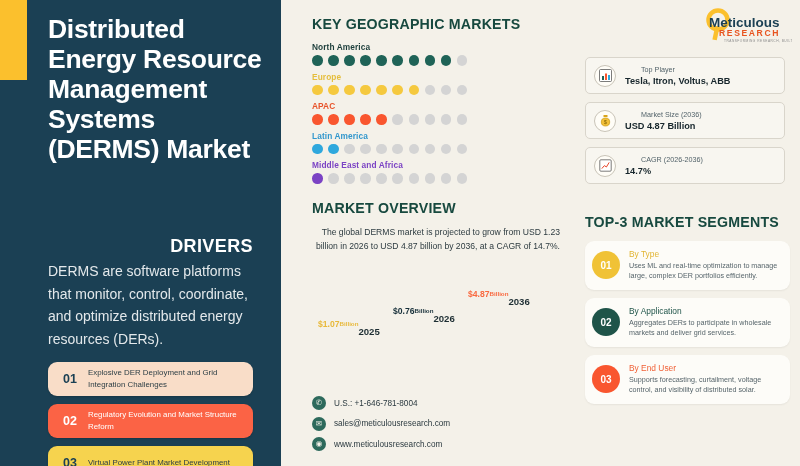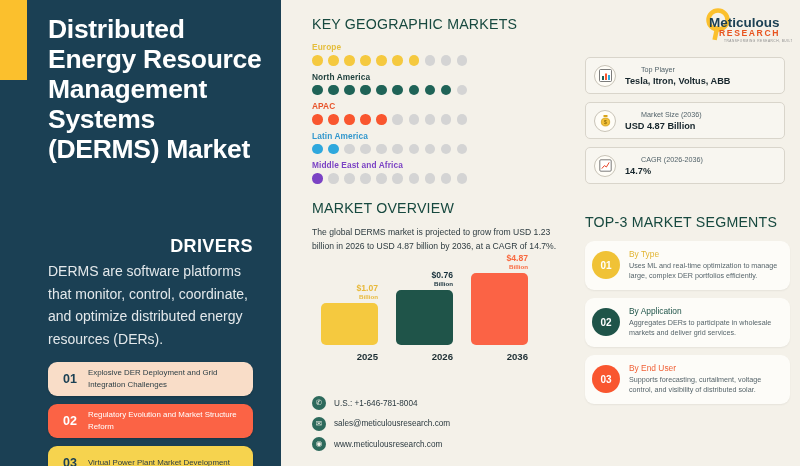--- a/index.html
+++ b/index.html
@@ -94,21 +94,21 @@
 
   
   .right-area {
     position: relative;
     width: 519px; height: 466px;
     flex: 0 0 519px;
   }
 
   .section-title {
     font-size: 14.2px;
-    font-weight: normal;
+    font-weight: bold;
     color: #17493f;
     letter-spacing: 0.2px;
   }
 
   
   .geo-block { position: absolute; left: 31px; top: 16px; width: 270px; }
   .geo-rows { margin-top: 10px; }
   .geo-row { margin-bottom: 6px; }
   .geo-label {
     font-size: 8.3px;
@@ -120,29 +120,30 @@
   .dot { width: 10.5px; height: 10.5px; border-radius: 50%; background: #d4d4d4; }
 
   
   .mo-block { position: absolute; left: 31px; top: 200px; width: 272px; }
   .mo-desc {
     margin-top: 9px;
     font-size: 8.6px;
     line-height: 1.66;
     color: #2d3b40;
     width: 248px;
+    text-align: right;
   }
 
   .chart { position: relative; margin-top: 10px; height: 98px; width: 230px; }
   .bar-group {
     position: absolute;
     bottom: 0;
     display: flex;
-    flex-direction: column;
-    align-items: flex-end;
+    flex-direction: row;
+    align-items: flex-start;
     width: 60px;
   }
   .bar-val {
     font-size: 8.6px;
     font-weight: bold;
     line-height: 1.05;
     text-align: center;
   }
   .bar-unit {
     font-size: 6.2px;
@@ -273,54 +274,54 @@
         <rect x="20" y="18" width="4.5" height="14" fill="#fbc02d" transform="rotate(12 22 24)"></rect>
         <text x="15" y="19" font-family="Liberation Sans, sans-serif" font-size="13.5" font-weight="bold" fill="#1b4054">Meticulous</text>
         <text x="25" y="28" font-family="Liberation Sans, sans-serif" font-size="8.6" font-weight="bold" letter-spacing="1.6" fill="#e8541f">RESEARCH</text>
         <text x="30" y="34" font-family="Liberation Sans, sans-serif" font-size="3.2" letter-spacing="0.5" fill="#8a8a8a">TRANSFORMING RESEARCH, BUILT 2015</text>
       </svg>
     </div>
 
     <div class="geo-block">
       <div class="section-title">KEY GEOGRAPHIC MARKETS</div>
       <div class="geo-rows">
-
-        <div class="geo-row">
-          <div class="geo-label" style="color:#e5be3c">Europe</div>
-          <div class="dots">
-            <span class="dot" style="background:#f5c93f"></span>
-              <span class="dot" style="background:#f5c93f"></span>
-            <span class="dot" style="background:#f5c93f"></span>
-              <span class="dot" style="background:#f5c93f"></span>
-            <span class="dot" style="background:#f5c93f"></span>
-              <span class="dot" style="background:#f5c93f"></span>
-            <span class="dot" style="background:#f5c93f"></span>
-              <span class="dot"></span>
-            <span class="dot"></span>
-              <span class="dot"></span>
-          </div>
-        </div>
 
         <div class="geo-row">
           <div class="geo-label" style="color:#1b3d3a">North America</div>
           <div class="dots">
             <span class="dot" style="background:#1f6357"></span>
               <span class="dot" style="background:#1f6357"></span>
             <span class="dot" style="background:#1f6357"></span>
               <span class="dot" style="background:#1f6357"></span>
             <span class="dot" style="background:#1f6357"></span>
               <span class="dot" style="background:#1f6357"></span>
             <span class="dot" style="background:#1f6357"></span>
               <span class="dot" style="background:#1f6357"></span>
             <span class="dot" style="background:#1f6357"></span>
               <span class="dot"></span>
           </div>
         </div>
 
         <div class="geo-row">
+          <div class="geo-label" style="color:#e5be3c">Europe</div>
+          <div class="dots">
+            <span class="dot" style="background:#f5c93f"></span>
+              <span class="dot" style="background:#f5c93f"></span>
+            <span class="dot" style="background:#f5c93f"></span>
+              <span class="dot" style="background:#f5c93f"></span>
+            <span class="dot" style="background:#f5c93f"></span>
+              <span class="dot" style="background:#f5c93f"></span>
+            <span class="dot" style="background:#f5c93f"></span>
+              <span class="dot"></span>
+            <span class="dot"></span>
+              <span class="dot"></span>
+          </div>
+        </div>
+
+        <div class="geo-row">
           <div class="geo-label" style="color:#e8542b">APAC</div>
           <div class="dots">
             <span class="dot" style="background:#f9562f"></span>
               <span class="dot" style="background:#f9562f"></span>
             <span class="dot" style="background:#f9562f"></span>
               <span class="dot" style="background:#f9562f"></span>
             <span class="dot" style="background:#f9562f"></span>
               <span class="dot"></span>
             <span class="dot"></span>
               <span class="dot"></span>

